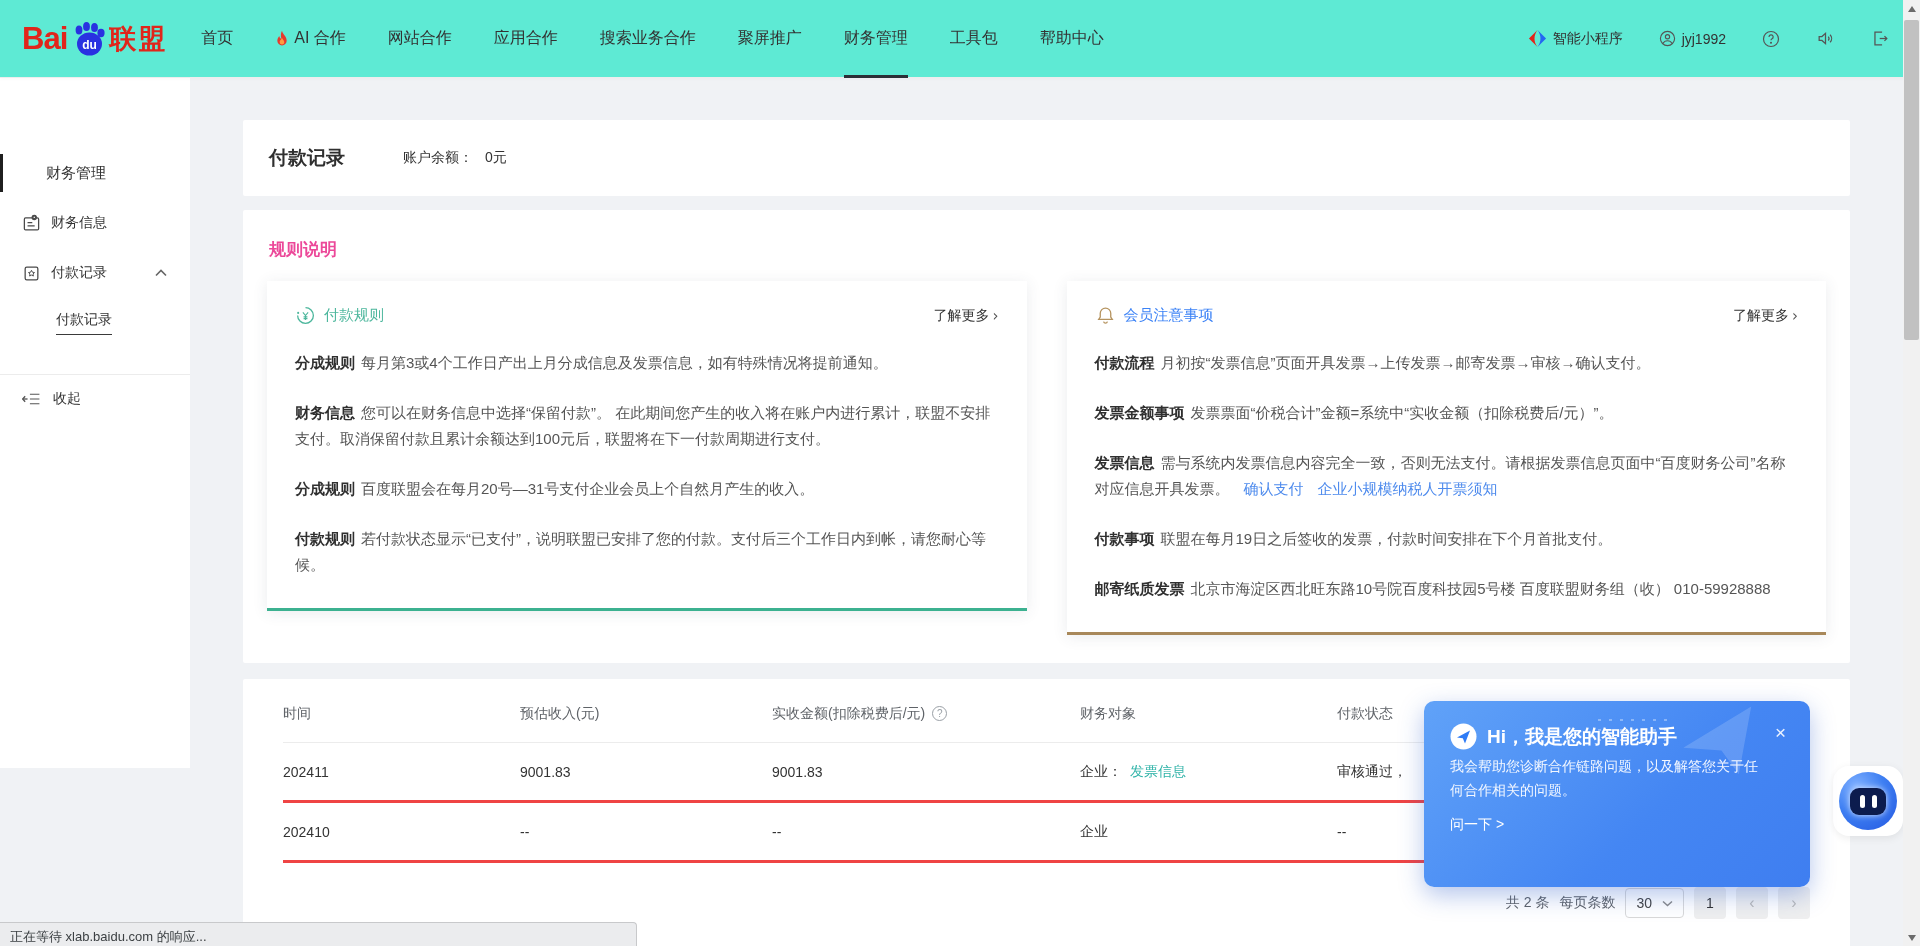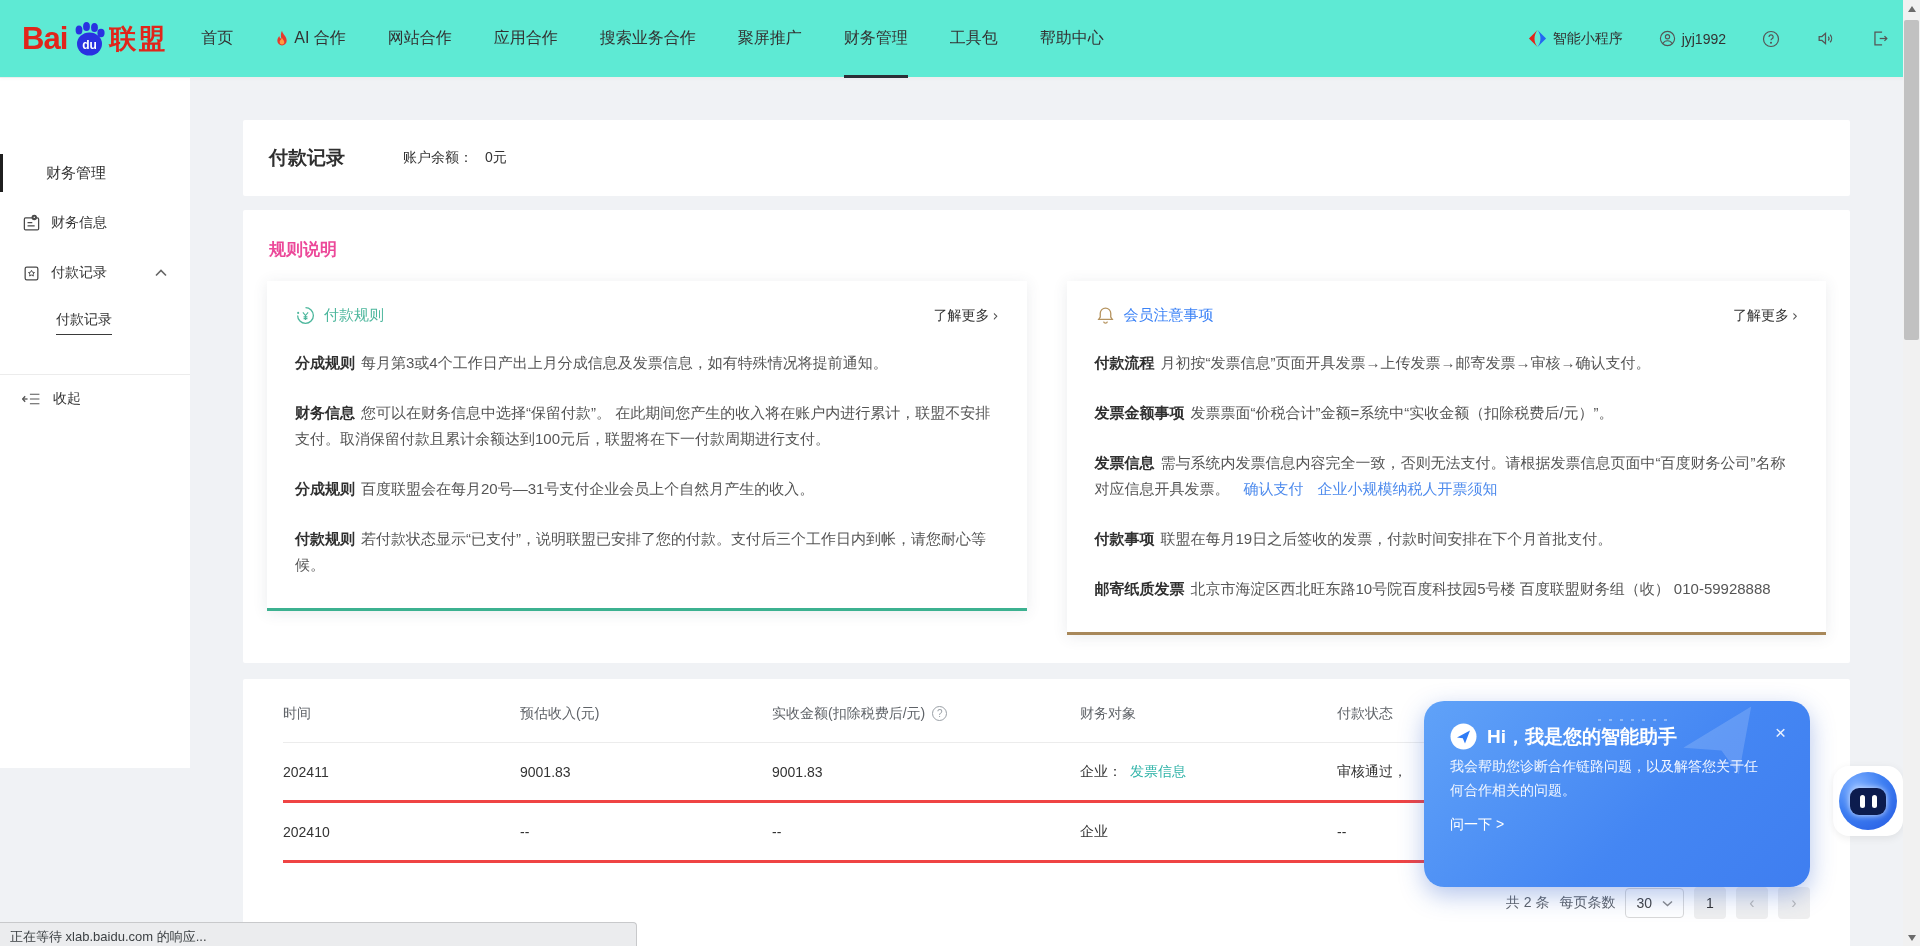--- a/index.html
+++ b/index.html
@@ -73,21 +73,21 @@
 
   .pagination { display:flex; justify-content:flex-end; align-items:center; gap:10px;
     padding:24px 0 16px; color:#5f6368; font-size:14px; }
   .pg-select { display:flex; align-items:center; gap:10px; border:1px solid #d9d9d9; border-radius:4px;
     background:#fff; padding:6px 10px; color:#444; cursor:pointer; }
   .pg-box { width:32px; height:32px; border-radius:4px; background:#efefef; display:flex;
     align-items:center; justify-content:center; color:#333; cursor:pointer; }
   .pg-box.dis { color:#b9b9b9; font-size:16px; }
 
   
-  .assistant { position:fixed; left:1424px; top:701px; width:386px; height:186px; border-radius:20px;
+  .assistant { position:fixed; left:1424px; top:701px; width:386px; height:186px; border-radius:10px;
     background:linear-gradient(135deg,#60a2f8 0%,#4486f3 60%,#3f7ef0 100%);
     box-shadow:0 8px 24px rgba(40,90,200,.35); z-index:45; padding:22px 26px; color:#fff; overflow:hidden; }
   .assistant .deco-dots { position:absolute; top:14px; left:170px; width:80px; height:30px;
     background-image:radial-gradient(rgba(255,255,255,.35) 1.5px, transparent 1.6px); background-size:11px 10px; }
   .assistant .deco-plane { position:absolute; top:-6px; right:30px; opacity:.16; transform:rotate(-12deg); }
   .as-head { display:flex; align-items:center; gap:10px; position:relative; z-index:2; }
   .as-title { font-size:19px; font-weight:700; }
   .as-close { position:absolute; right:-2px; top:0; font-size:19px; color:#eaf2ff; cursor:pointer; line-height:1; }
   .as-body { margin-top:4px; width:318px; font-size:14px; line-height:24px; color:#f2f7ff; position:relative; z-index:2; }
   .as-cta { margin-top:14px; font-size:14px; color:#fff; cursor:pointer; position:relative; z-index:2; }

